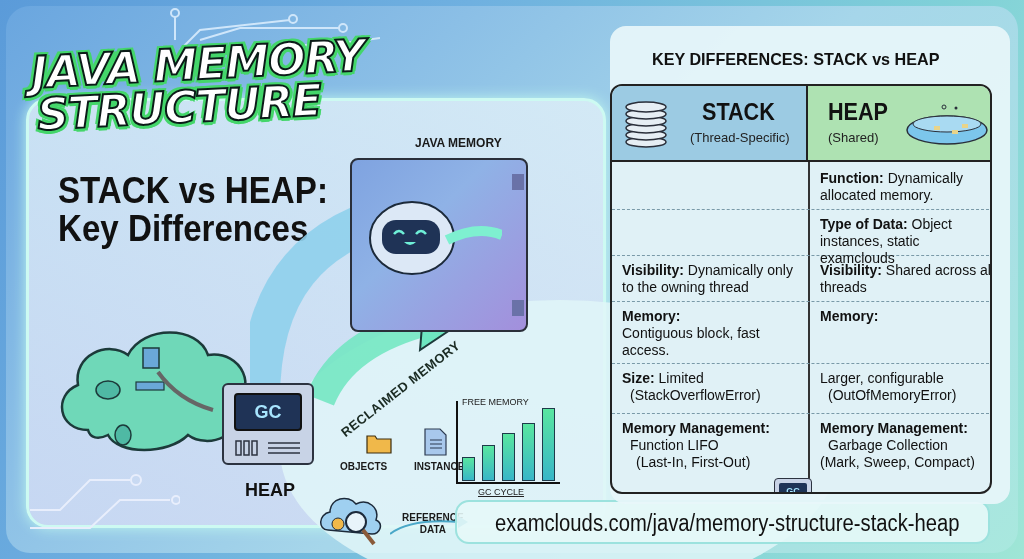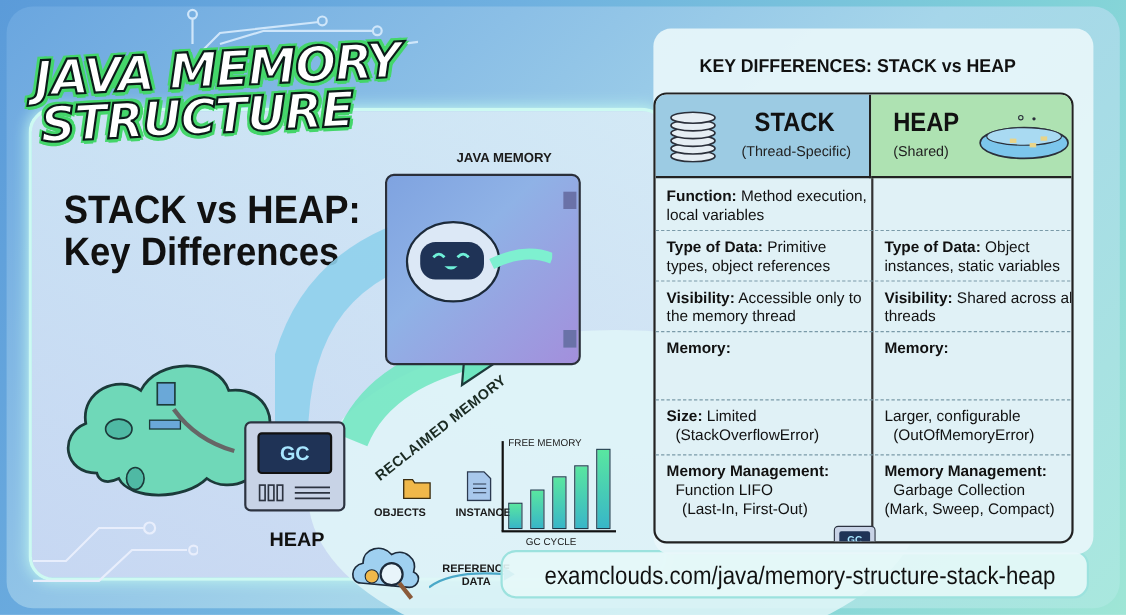--- a/index.html
+++ b/index.html
@@ -56,40 +56,40 @@
     position: absolute; left: 222px; top: 383px; width: 92px; height: 82px;
     background: #c8d3e6; border: 2px solid #2c3340; border-radius: 6px;
   }
   .gc-screen {
     position: absolute; left: 10px; top: 8px; width: 68px; height: 38px;
     background: #1f3356; border: 2px solid #111; border-radius: 4px;
     color: #a8e6ff; font-weight: 700; font-size: 18px; text-align: center; line-height: 34px;
   }
   .chart-area { position: absolute; left: 448px; top: 354px; width: 112px; height: 100px; margin-top: 41px; }
   .chart-title { position: absolute; left: 14px; top: 2px; font-size: 9px; color: #222; }
-  .chart-xlabel { position: absolute; left: 30px; top: 92px; font-size: 9px; color: #222; white-space: nowrap; }
+  .chart-xlabel { position: absolute; left: 30px; top: 92px; font-size: 9px; color: #222; white-space: nowrap; text-decoration: underline; }
   .bar { position: absolute; bottom: 14px; width: 13px; border: 1.5px solid #1e3a4a;
          background: linear-gradient(180deg, #59e6a0 0%, #38b6c8 100%); }
   .axis-y { position: absolute; left: 8px; top: 6px; width: 1.5px; height: 82px; background: #111; }
   .axis-x { position: absolute; left: 8px; top: 87px; width: 104px; height: 1.5px; background: #111; }
   .icon-label { position: absolute; font-size: 10px; font-weight: 700; color: #1a1a1a; text-align: center; line-height: 12px; }
   .reclaimed {
     position: absolute; left: 330px; top: 370px; font-size: 13px; font-weight: 800; color: #1a2a22;
     transform: rotate(-38deg); transform-origin: left top; letter-spacing: 0.5px;
   }
   .url-bar {
     position: absolute; left: 455px; top: 500px; width: 535px; height: 44px;
     border: 2px solid #9ce2de; border-radius: 14px; background: rgba(230,248,248,0.9);
   }
   .url-text {
     position: absolute; left: 38px; top: 8px; font-size: 23px; color: #111;
     transform: scaleX(0.88); transform-origin: left top; white-space: nowrap;
   }
   .right-panel {
-    position: absolute; left: 594px; top: 26px; width: 400px; height: 478px;
+    position: absolute; left: 610px; top: 26px; width: 400px; height: 478px;
     border-radius: 16px; background: rgba(232,246,250,0.92);
   }
   .rp-title {
     position: absolute; left: 42px; top: 24px; font-size: 17px; font-weight: 700; color: #111;
     white-space: nowrap; transform: scaleX(0.95); transform-origin: left top;
   }
   .cmp-table {
     position: absolute; left: 0; top: 58px; width: 382px; height: 410px;
     border: 2px solid #222; border-radius: 12px; overflow: hidden; background: #e0f1f6; text-decoration: underline;
   }
@@ -276,32 +276,31 @@
             <rect x="48" y="28" width="6" height="4"></rect>
             <rect x="58" y="22" width="6" height="4"></rect>
           </g>
         <circle cx="40" cy="5" r="2" fill="none" stroke="#2a2f3a"></circle>
           <circle cx="52" cy="6" r="1.5" fill="#2a2f3a"></circle>
       </svg>
     </div>
     <div class="col-divider"></div>
 
     <div class="row" style="top:78px;height:46px;">
-      <div class="cell l"><b>Function:</b><span> Method execution, local variables</span></div>
+      <div class="cell r"><b>Function:</b><span> Dynamically allocated memory.</span></div>
     </div>
     <div class="row" style="top:124px;height:46px;">
-      <div class="cell l"><b>Type of Data:</b><span> Primitive types, object references</span></div>
-      <div class="cell r"><b>Type of Data:</b><span> Object instances, static variables</span></div>
+      <div class="cell r"><b>Type of Data:</b><span> Object instances, static examclouds</span></div>
     </div>
     <div class="row" style="top:170px;height:46px;">
-      <div class="cell l"><b>Visibility:</b><span> Accessible only to the memory thread</span></div>
+      <div class="cell l"><b>Visibility:</b><span> Dynamically only to the owning thread</span></div>
       <div class="cell r"><b>Visibility:</b><span> Shared across all threads</span></div>
     </div>
     <div class="row" style="top:216px;height:62px;">
-      <div class="cell l"><b>Memory:</b><br></div>
+      <div class="cell l"><b>Memory:</b><br><span>Contiguous block, fast access.</span></div>
       <div class="cell r"><b>Memory:</b><br></div>
     </div>
     <div class="row" style="top:278px;height:50px;">
       <div class="cell l"><b>Size:</b><span> Limited</span><br><span class="indent">(StackOverflowError)</span></div>
       <div class="cell r"><span>Larger, configurable</span><br><span class="indent">(OutOfMemoryError)</span></div>
     </div>
     <div class="row" style="top:328px;height:82px;">
       <div class="cell l"><b>Memory Management:</b><br><span class="indent">Function LIFO</span><br><span class="indent" style="padding-left:14px;">(Last-In, First-Out)</span></div>
       <div class="cell r"><b>Memory Management:</b><br><span class="indent">Garbage Collection</span><br><span>(Mark, Sweep, Compact)</span></div>
     </div>

